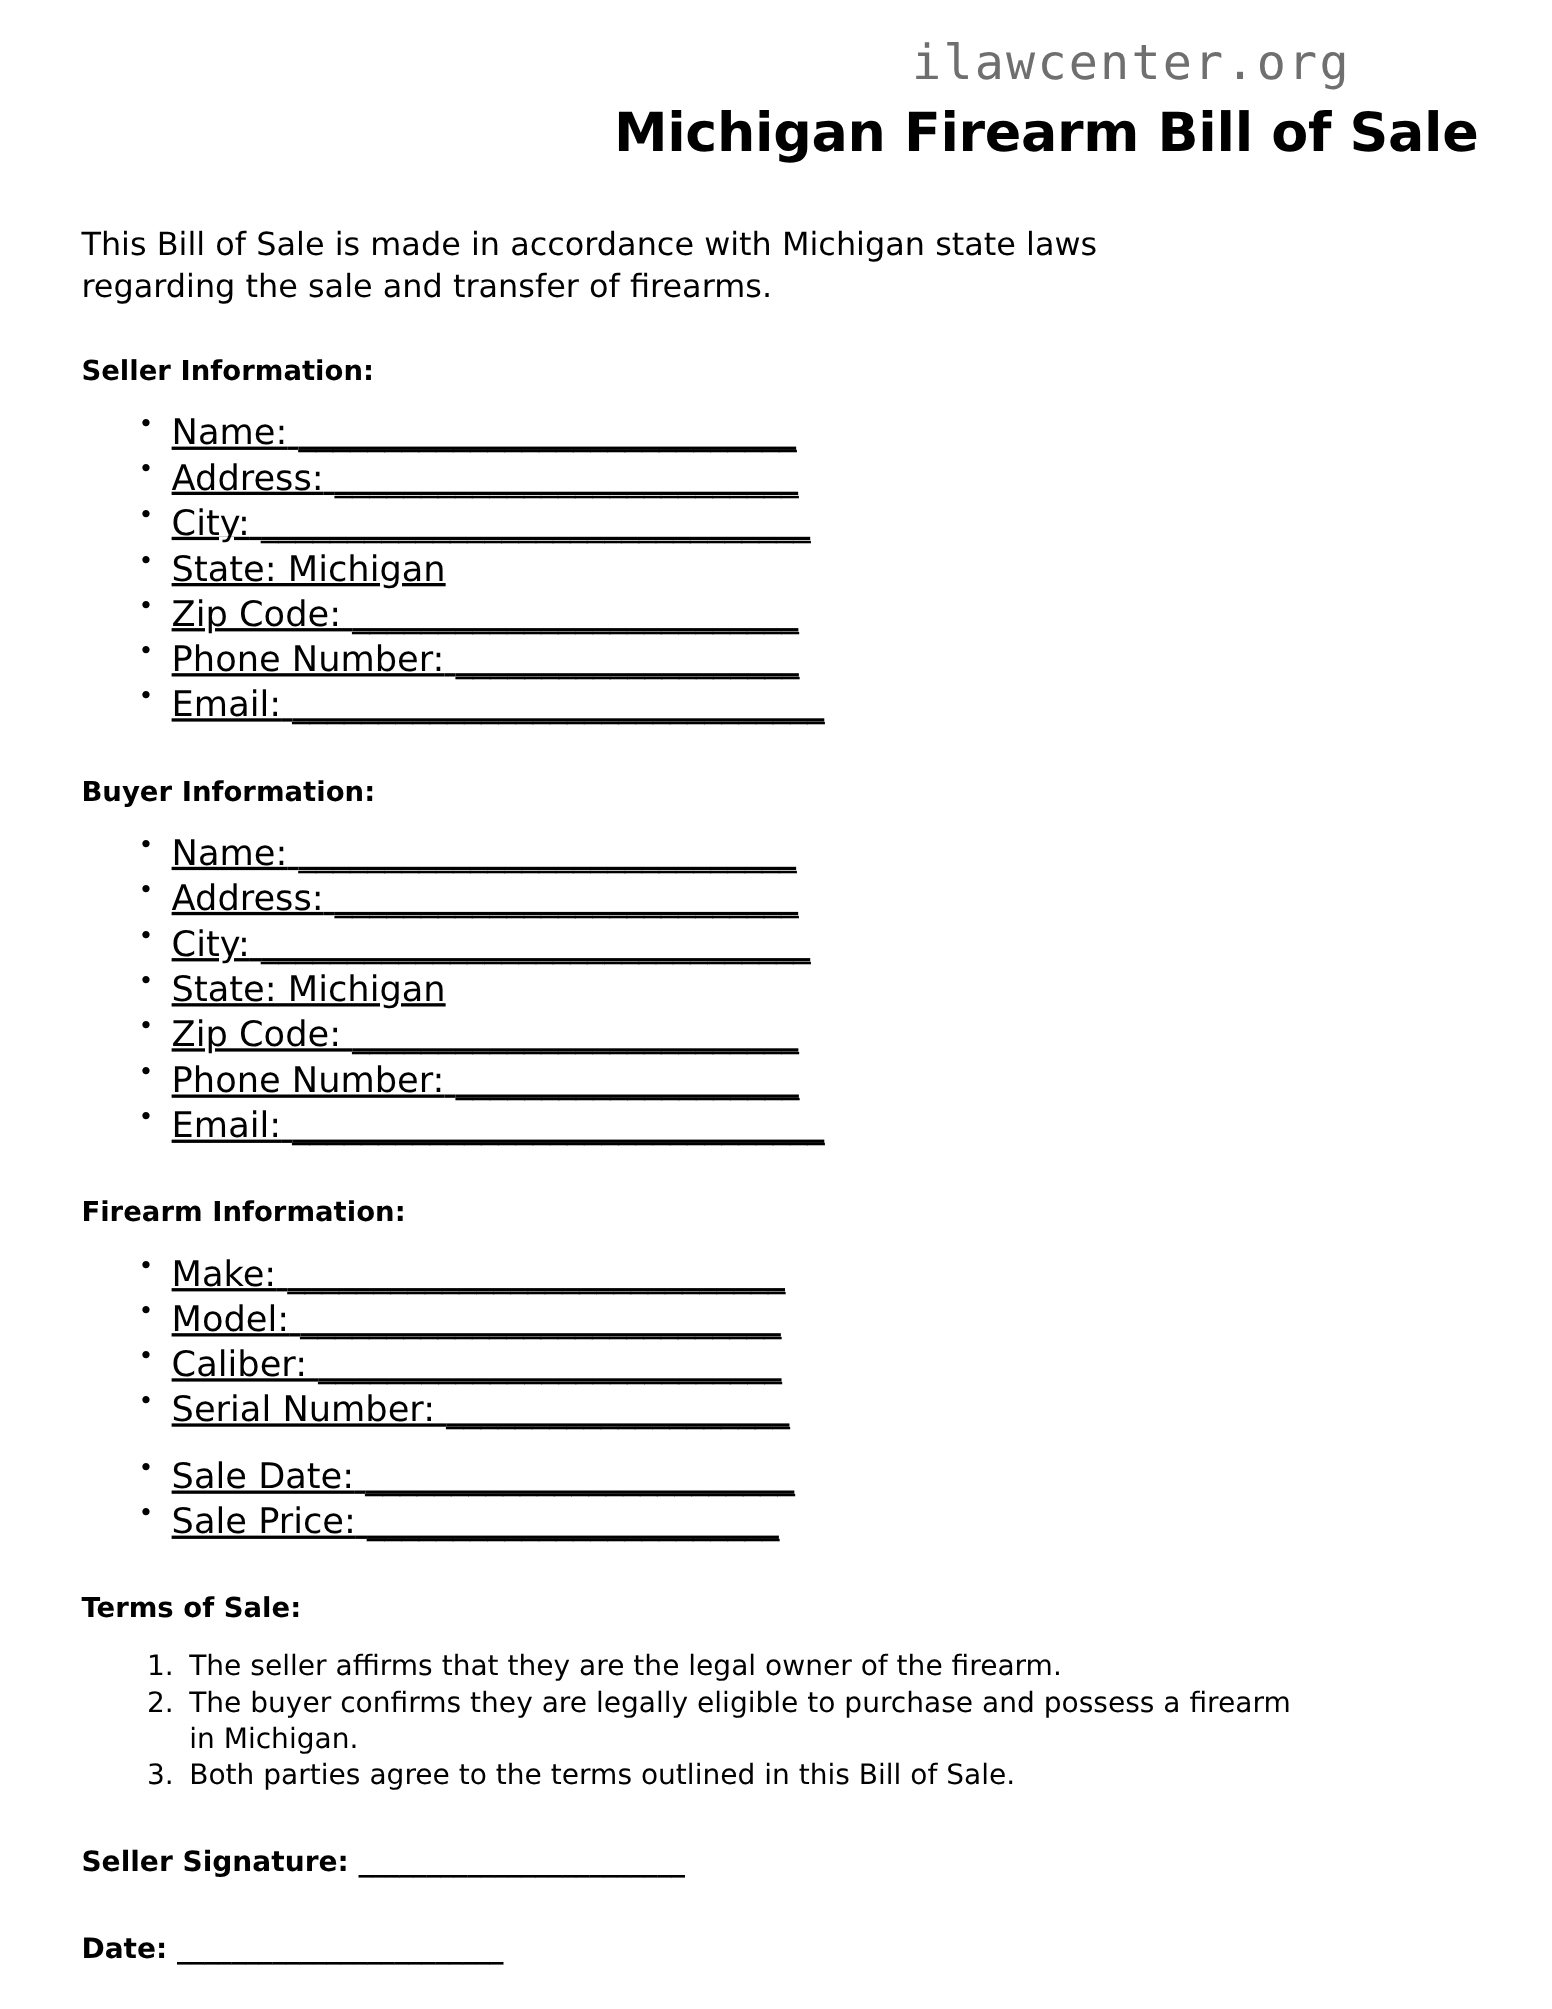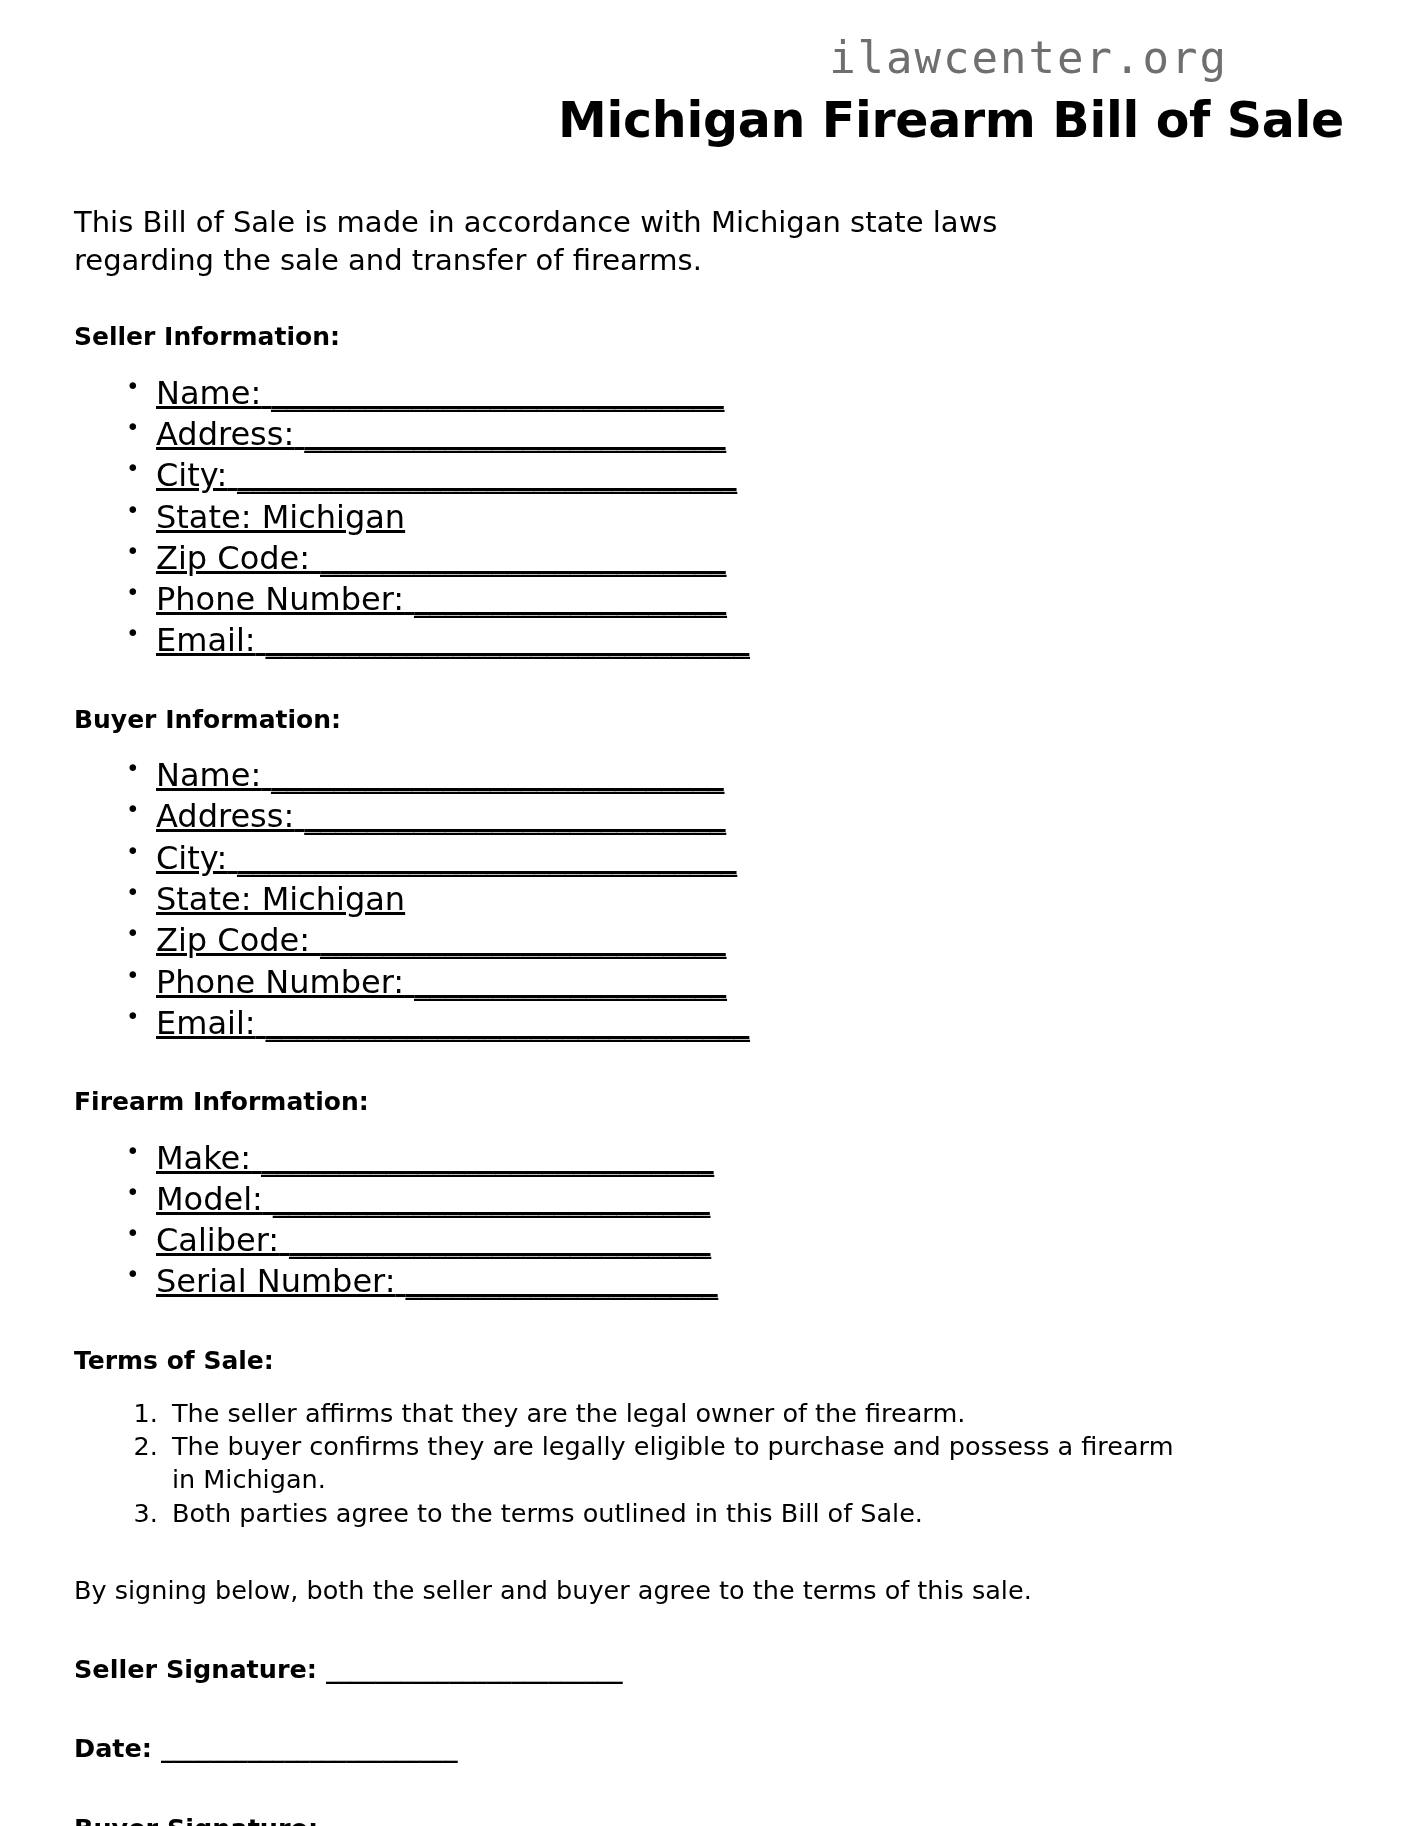--- a/index.html
+++ b/index.html
@@ -146,28 +146,31 @@
     </ul>
 
     <h2 class="section-title">Firearm Information:</h2>
     <ul class="field-list">
       <li><span>Make:</span> <span class="blank">_____________________________</span></li>
       <li><span>Model:</span> <span class="blank">____________________________</span></li>
       <li><span>Caliber:</span> <span class="blank">___________________________</span></li>
       <li><span>Serial Number:</span> <span class="blank">____________________</span></li>
     </ul>
 
+    <ul class="field-list">
+      <li><span>Sale Date:</span> <span class="blank">_________________________</span></li>
+      <li><span>Sale Price:</span> <span class="blank">________________________</span></li>
+    </ul>
 
     <h2 class="section-title">Terms of Sale:</h2>
     <ol class="terms-list">
       <li>The seller affirms that they are the legal owner of the firearm.</li>
       <li>The buyer confirms they are legally eligible to purchase and possess a firearm in Michigan.</li>
       <li>Both parties agree to the terms outlined in this Bill of Sale.</li>
     </ol>
 
-    <p class="closing">By signing below, both the seller and buyer agree to the terms of this sale.</p>
 
     <div class="sig-line"><span>Seller Signature:</span> <span class="blank">________________________</span></div>
     <div class="sig-line"><span>Date:</span> <span class="blank">________________________</span></div>
     <div class="sig-line"><span>Buyer Signature:</span> <span class="blank">________________________</span></div>
 
   </div>
 </div>
 
 </body></html>

